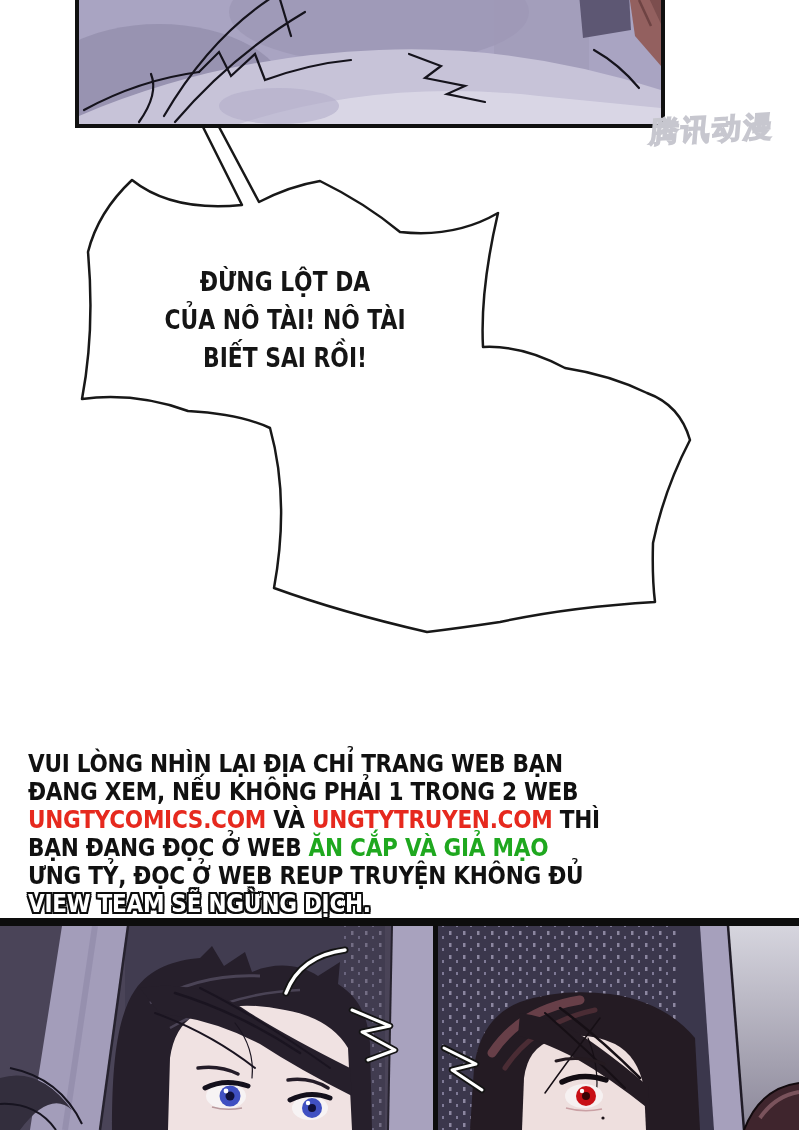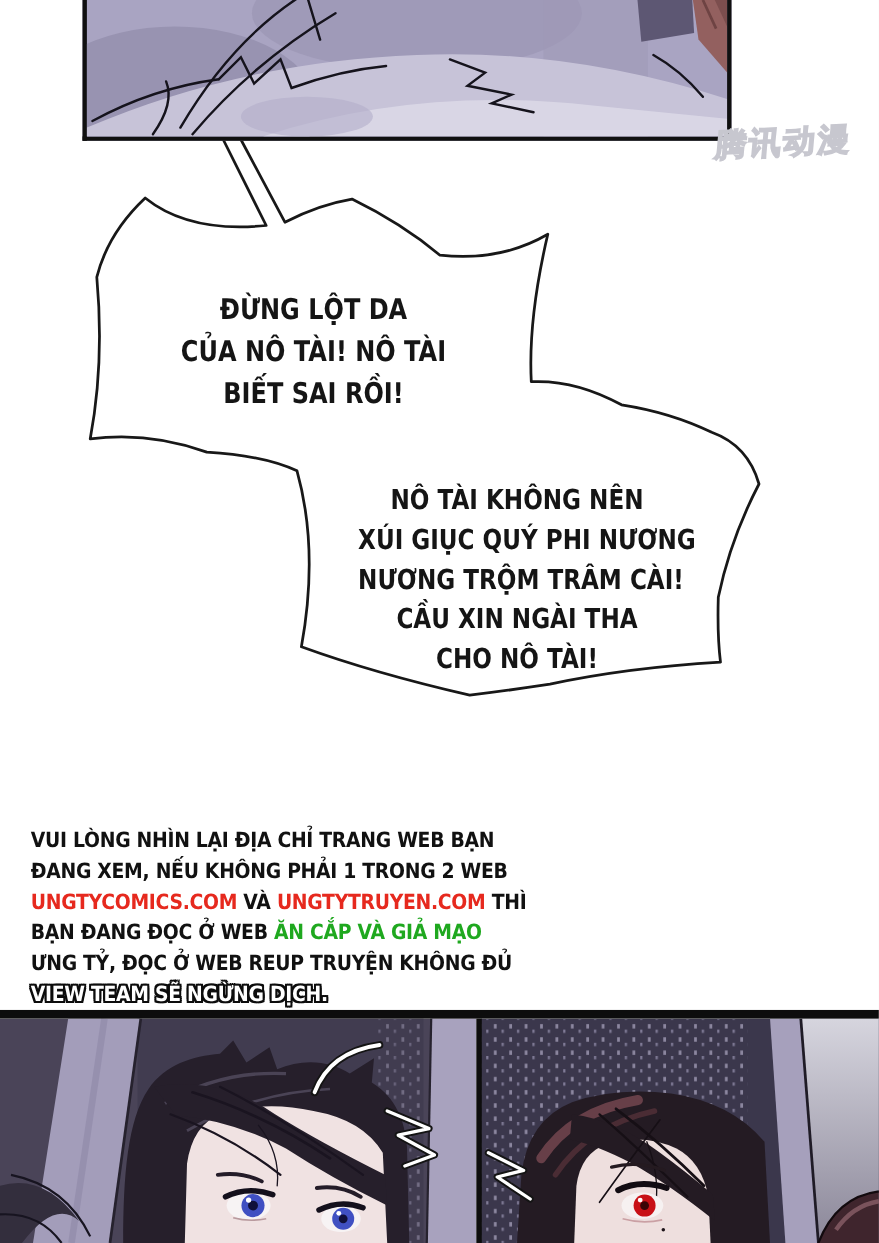--- a/index.html
+++ b/index.html
@@ -14,21 +14,21 @@
   
   .watermark{position:absolute;left:650px;top:110px;z-index:2;font-size:29px;font-weight:bold;
              letter-spacing:2px;color:#f2f2f5;-webkit-text-stroke:1.4px #c7c7cf;
              transform:skewX(-8deg) rotate(-3deg);white-space:nowrap;}
   
   .shout{position:absolute;z-index:3;text-align:center;font-weight:bold;color:#151515;white-space:nowrap;margin-top:23px;}
   .shout div{transform:scaleX(.84);transform-origin:center;}
   .shout1{left:118px;top:240px;width:334px;font-size:26px;line-height:38px;}
   .shout2{left:298px;top:414px;width:344px;font-size:25px;line-height:36px;}
   
-  .notice{position:absolute;left:28px;top:750px;z-index:4;font-weight:bold;font-size:19px;
+  .notice{position:absolute;left:28px;top:750px;z-index:4;font-weight:bold;font-size:24px;
           line-height:28px;color:#111111;letter-spacing:-.3px;}
   .notice .nline{white-space:nowrap;transform:scaleX(.9);transform-origin:left center;}
   .notice .site{color:#e6291e;}
   .notice .warn{color:#1fa81f;}
   .notice .outline-white{color:#ffffff;
      text-shadow:-2px 0 0 #0d0d0d,2px 0 0 #0d0d0d,0 -2px 0 #0d0d0d,0 2px 0 #0d0d0d,
                  -2px -2px 0 #0d0d0d,2px 2px 0 #0d0d0d,-2px 2px 0 #0d0d0d,2px -2px 0 #0d0d0d;}
   
   .bottom-panels{position:absolute;left:0;top:918px;width:799px;height:212px;z-index:2;}
 </style>
@@ -89,27 +89,20 @@
   </div>
 
   <div class="watermark">腾讯动漫</div>
 
   <div class="shout shout1">
     <div>ĐỪNG LỘT DA</div>
     <div>CỦA NÔ TÀI! NÔ TÀI</div>
     <div>BIẾT SAI RỒI!</div>
   </div>
 
-  <div class="shout shout2">
-    <div>NÔ TÀI KHÔNG NÊN</div>
-    <div>XÚI GIỤC QUÝ PHI NƯƠNG</div>
-    <div>NƯƠNG TRỘM TRÂM CÀI!</div>
-    <div>CẦU XIN NGÀI THA</div>
-    <div>CHO NÔ TÀI!</div>
-  </div>
 
   <div class="notice">
     <div class="nline">VUI LÒNG NHÌN LẠI ĐỊA CHỈ TRANG WEB BẠN</div>
     <div class="nline">ĐANG XEM, NẾU KHÔNG PHẢI 1 TRONG 2 WEB</div>
     <div class="nline">
       <span class="site">UNGTYCOMICS.COM</span><span> VÀ </span><span class="site">UNGTYTRUYEN.COM</span><span> THÌ</span>
     </div>
     <div class="nline">
       <span>BẠN ĐANG ĐỌC Ở WEB </span><span class="warn">ĂN CẮP VÀ GIẢ MẠO</span>
     </div>

